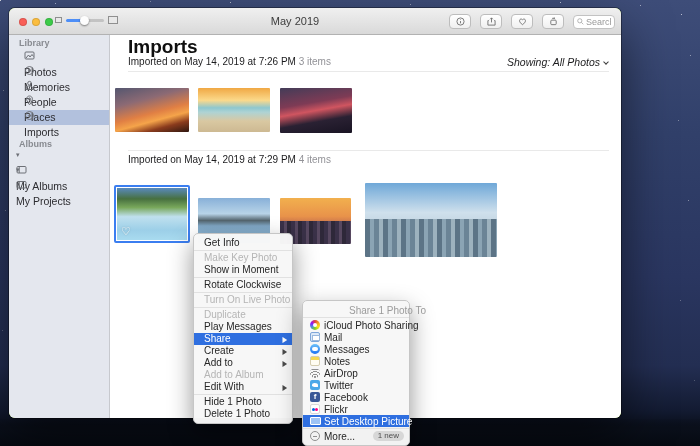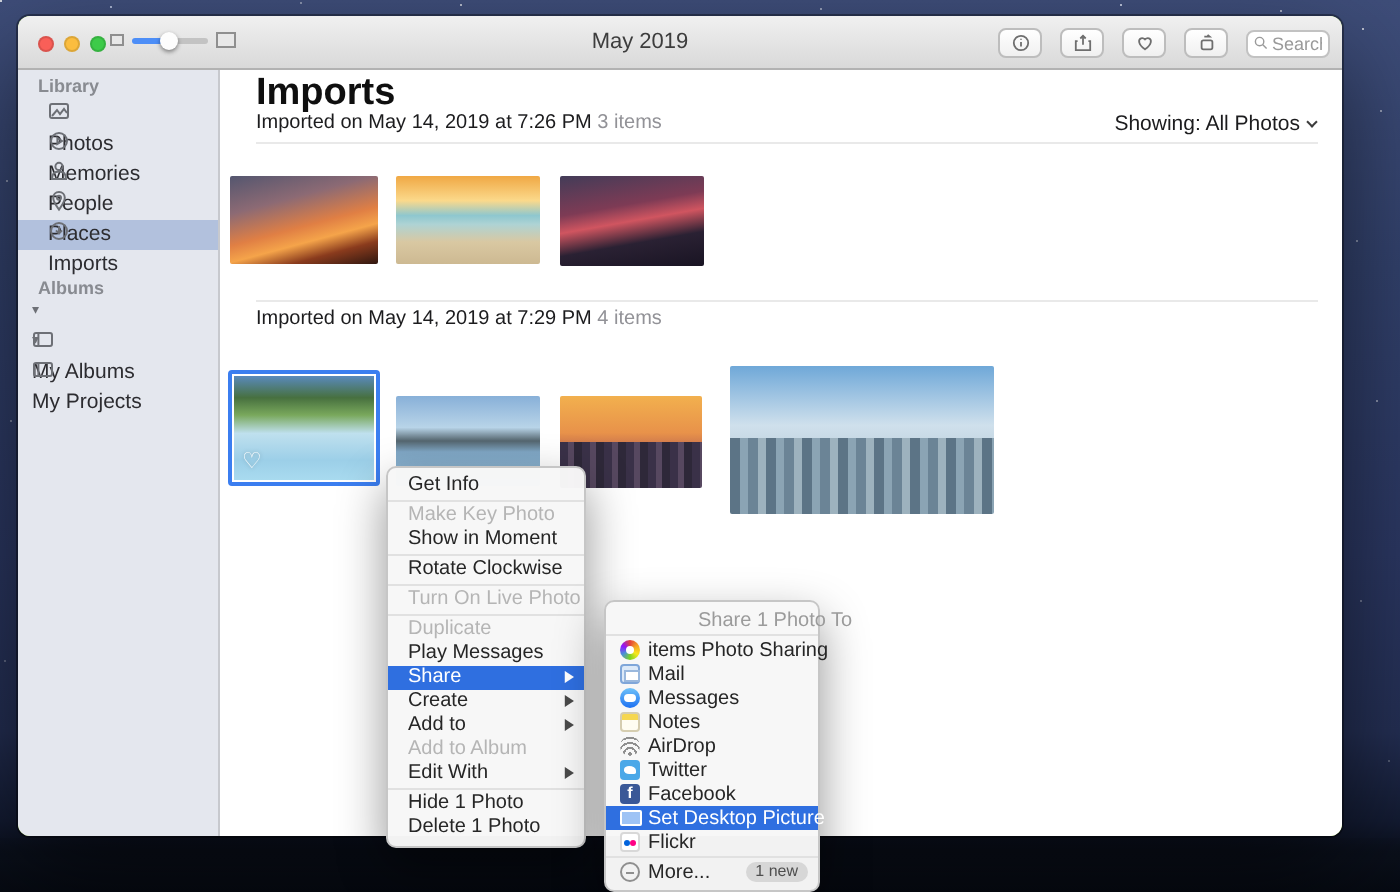--- a/index.html
+++ b/index.html
@@ -13,21 +13,21 @@
     box-shadow: 55px 3px #c8d2ea, 230px 2px rgba(255,255,255,.8), 410px 4px rgba(255,255,255,.6),
       560px 2px #dfe6f5, 640px 5px rgba(255,255,255,.7), 681px 14px rgba(255,255,255,.85),
       690px 55px rgba(255,255,255,.6), 678px 120px rgba(255,255,255,.5), 688px 200px rgba(255,255,255,.55),
       680px 300px rgba(255,255,255,.4), 3px 90px rgba(255,255,255,.5), 5px 210px rgba(255,255,255,.45),
       2px 330px rgba(255,255,255,.35), 694px 380px rgba(255,255,255,.3), 150px 1px rgba(255,255,255,.5);
   }
   .ground { position:absolute; left:0; right:0; top:419px; bottom:0;
     background:linear-gradient(180deg, rgba(10,16,28,.2), #0a0f1a 40%, #060a12); }
 
   
-  .window { position:absolute; left:9px; top:8px; width:662px; height:410px;
+  .window { position:absolute; left:9px; top:8px; width:612px; height:410px;
     border-radius:6px; background:#bef264;
     box-shadow:0 22px 50px rgba(0,0,0,.55), 0 0 0 1px rgba(0,0,0,.35); }
 
   .titlebar { position:absolute; top:0; left:0; right:0; height:27px;
     border-radius:6px 6px 0 0; background:linear-gradient(#f0f0f0,#d9d9d9);
     border-bottom:1px solid #b2b2b2; }
   .lights { position:absolute; left:10px; top:10px; display:flex; gap:5px; }
   .light { width:8px; height:8px; border-radius:50%; border:1px solid rgba(0,0,0,.12); }
   .light.red{background:#f95f58;} .light.yellow{background:#fbbd3f;} .light.green{background:#3dcb49;}
   .zoomctl { position:absolute; left:46px; top:8px; display:flex; align-items:center; gap:4px; }
@@ -64,21 +64,21 @@
   .disc { width:7px; font-size:7px; color:#6d7076; flex:0 0 auto; }
 
   
   .content { position:absolute; top:27px; left:101px; right:0; bottom:0; background:#fff;
     border-radius:0 0 6px 0; overflow:hidden; }
   .page-title { position:absolute; left:18px; top:1px; font-size:19px; font-weight:bold; color:#0f0f0f; }
   .sec-head { position:absolute; left:18px; font-size:10px; color:#1c1c1e; }
   .sec-head .count { color:#929297; }
   .sec-head.first { top:21px; }
   .sec-head.second { top:119px; }
-  .showing { position:absolute; right:12px; top:21px; font-size:10.5px; color:#1c1c1e; }
+  .showing { position:absolute; right:12px; top:21px; font-size:10.5px; color:#1c1c1e;font-style:italic; }
   .chev { display:inline-block; width:4px; height:4px; border-right:1px solid #3c3c3c;
     border-bottom:1px solid #3c3c3c; transform:rotate(45deg); margin:0 1px 2px 4px; }
   .hairline { position:absolute; left:18px; right:12px; height:1px; background:#e9e9e9; }
   .hl1 { top:36px; } .hl2 { top:115px; }
 
   .photo { position:absolute; border-radius:1px; }
   .p1 { left:5px;  top:53px; width:74px; height:44px;
     background:linear-gradient(165deg,#54566f 0%,#8c6a74 30%,#e07f44 55%,#f5a44a 68%,#8a3b1d 82%,#2f1710 100%); }
   .p2 { left:88px; top:53px; width:72px; height:44px;
     background:linear-gradient(180deg,#f0a844 0%,#fbd98b 28%,#8ec7cf 45%,#aed3d4 55%,#d9c8a2 75%,#cdb992 100%); }
@@ -351,21 +351,21 @@
   <div class="mi">
       <span>Delete 1 Photo</span>
     </div>
 </div>
 
 <div class="menu sub">
   <div class="smi header">Share 1 Photo To</div>
   <div class="msep"></div>
   <div class="smi">
     <span class="ic ic-icloud"></span>
-    <span>items Photo Sharing</span>
+    <span>iCloud Photo Sharing</span>
     </div>
   <div class="smi">
     <span class="ic ic-mail"></span>
     <span>Mail</span>
     </div>
   <div class="smi">
     <span class="ic ic-messages"></span>
     <span>Messages</span>
     </div>
   <div class="smi">
@@ -376,28 +376,28 @@
     <span class="ic ic-airdrop"></span>
     <span>AirDrop</span>
     </div>
   <div class="smi">
     <span class="ic ic-twitter"></span>
     <span>Twitter</span>
     </div>
   <div class="smi">
     <span class="ic ic-facebook"></span>
     <span>Facebook</span>
+    </div>
+  <div class="smi">
+    <span class="ic ic-flickr"></span>
+    <span>Flickr</span>
     </div>
   <div class="smi selected">
     <span class="ic ic-desktop"></span>
     <span>Set Desktop Picture</span>
     </div>
-  <div class="smi">
-    <span class="ic ic-flickr"></span>
-    <span>Flickr</span>
-    </div>
   <div class="msep"></div>
   <div class="smi">
     <span class="ic ic-more"></span>
     <span>More...</span>
     <span class="badge">1 new</span>
     </div>
 </div>
 
 </body></html>

